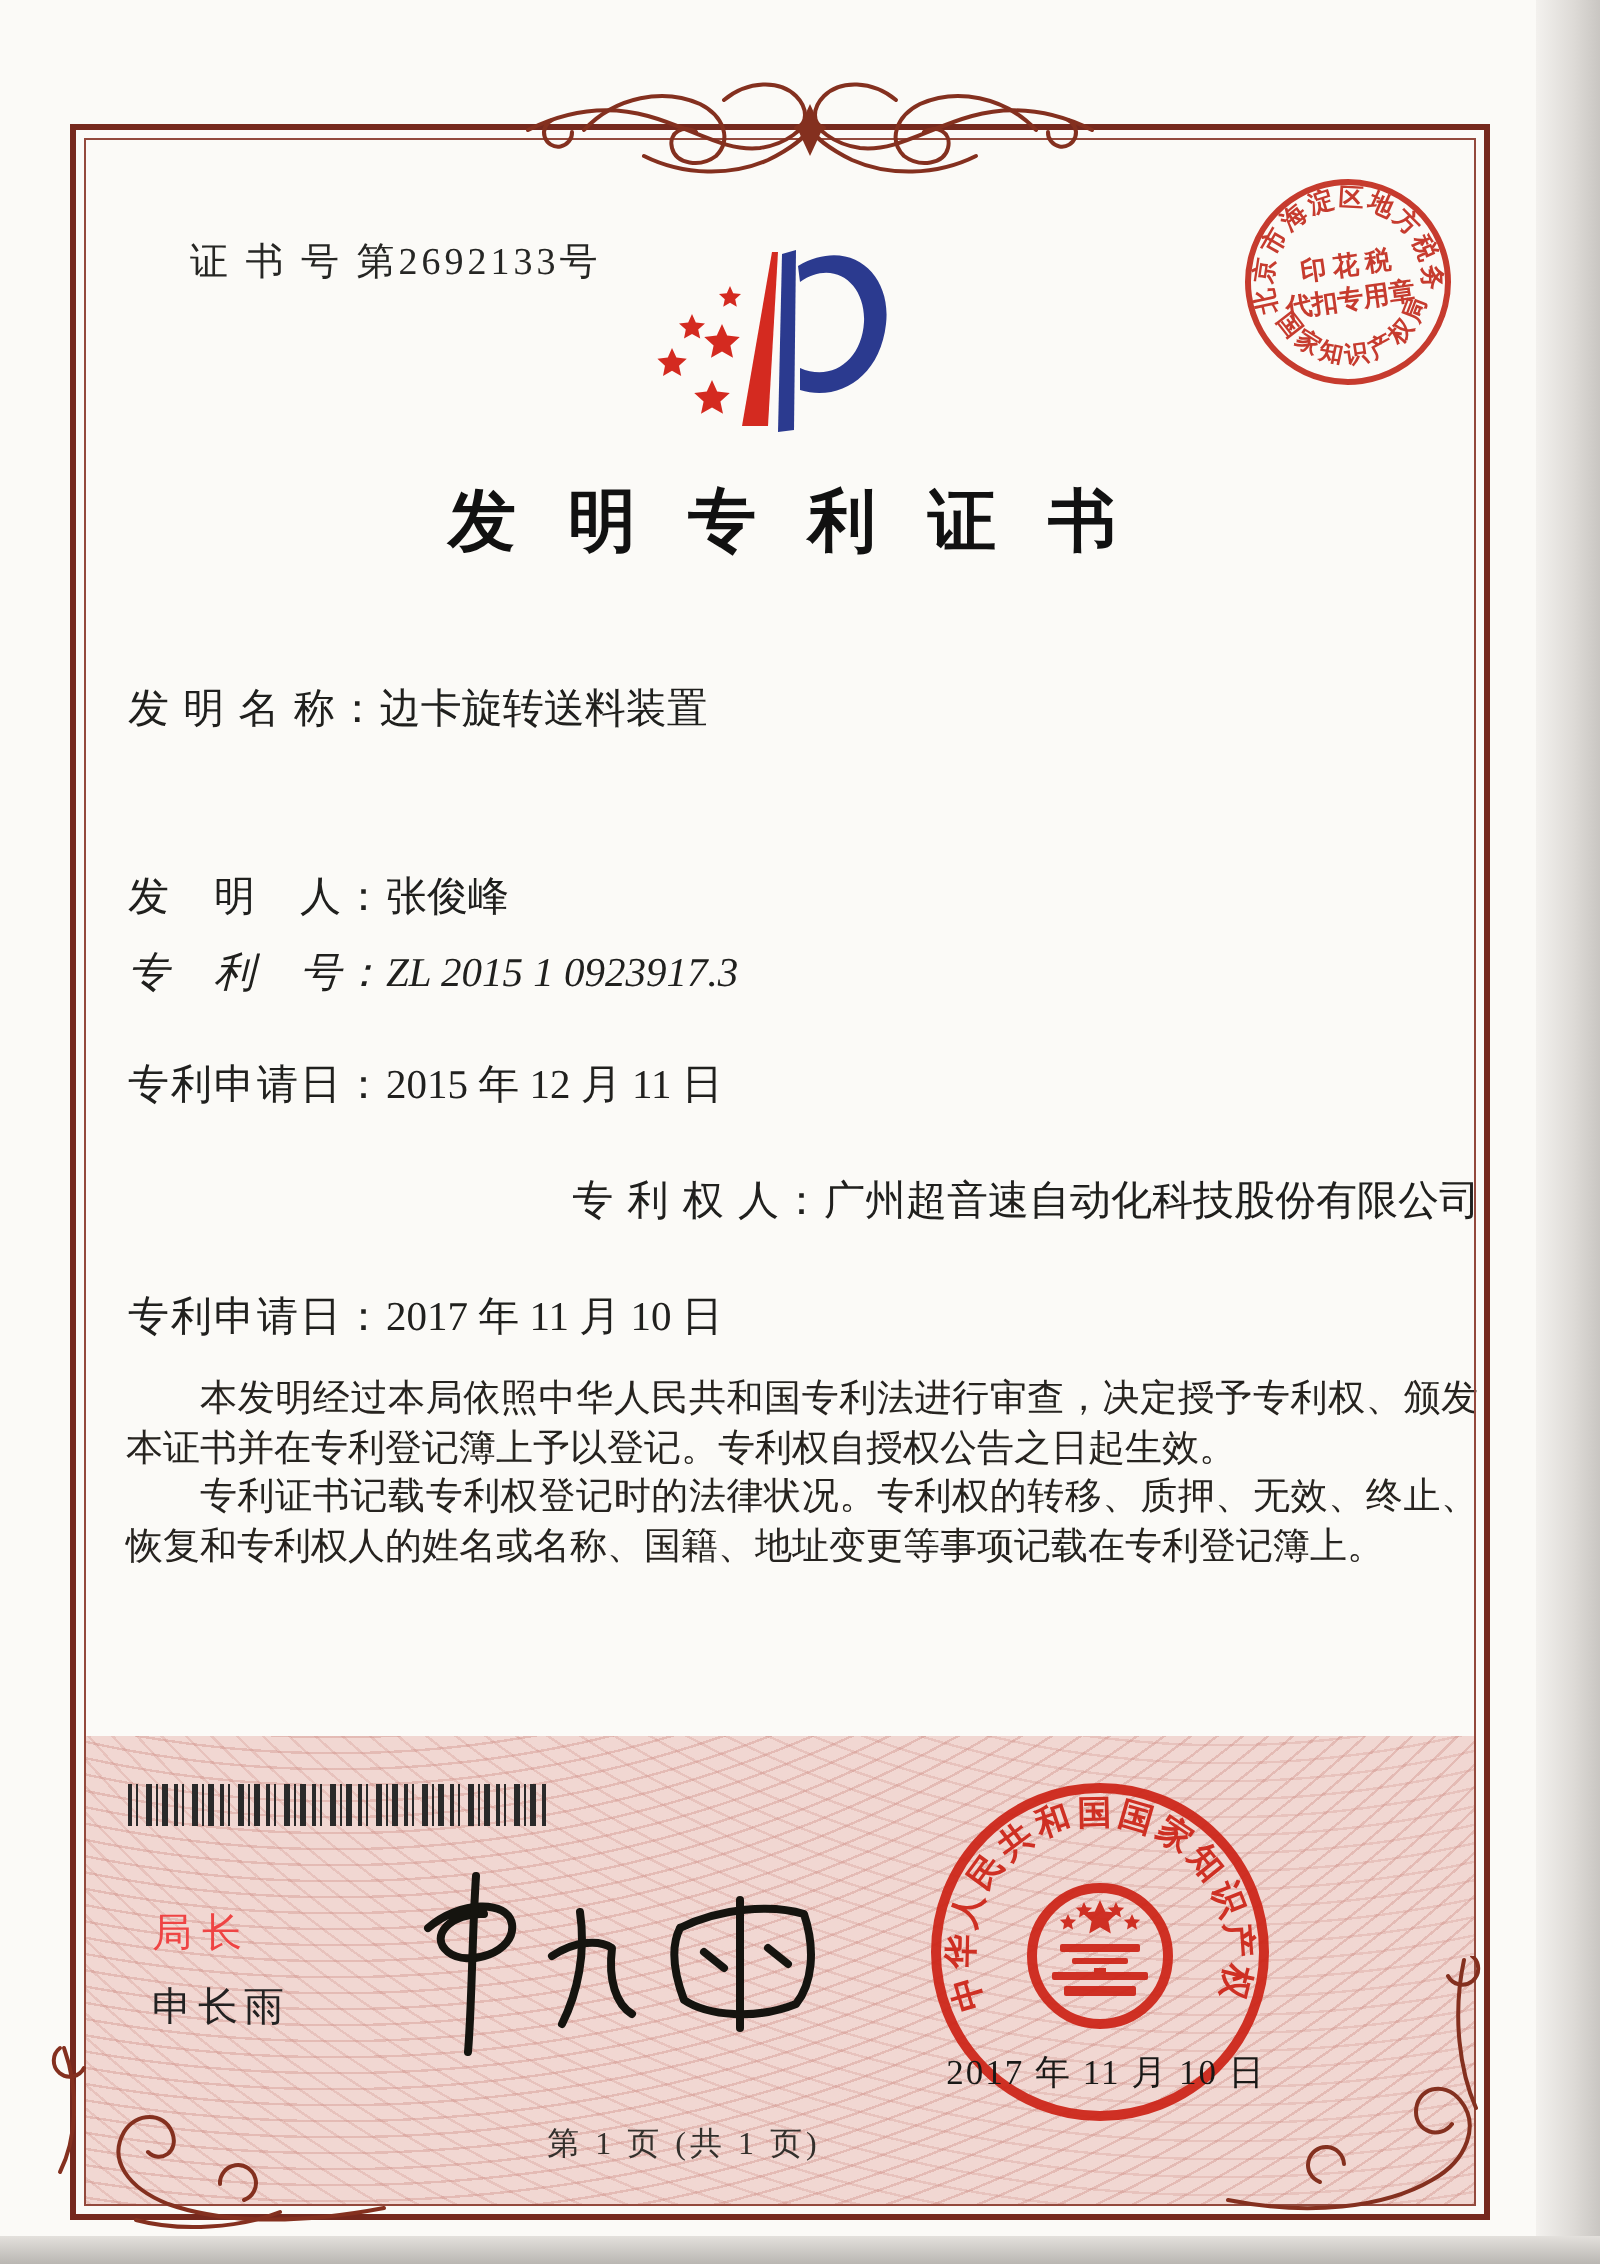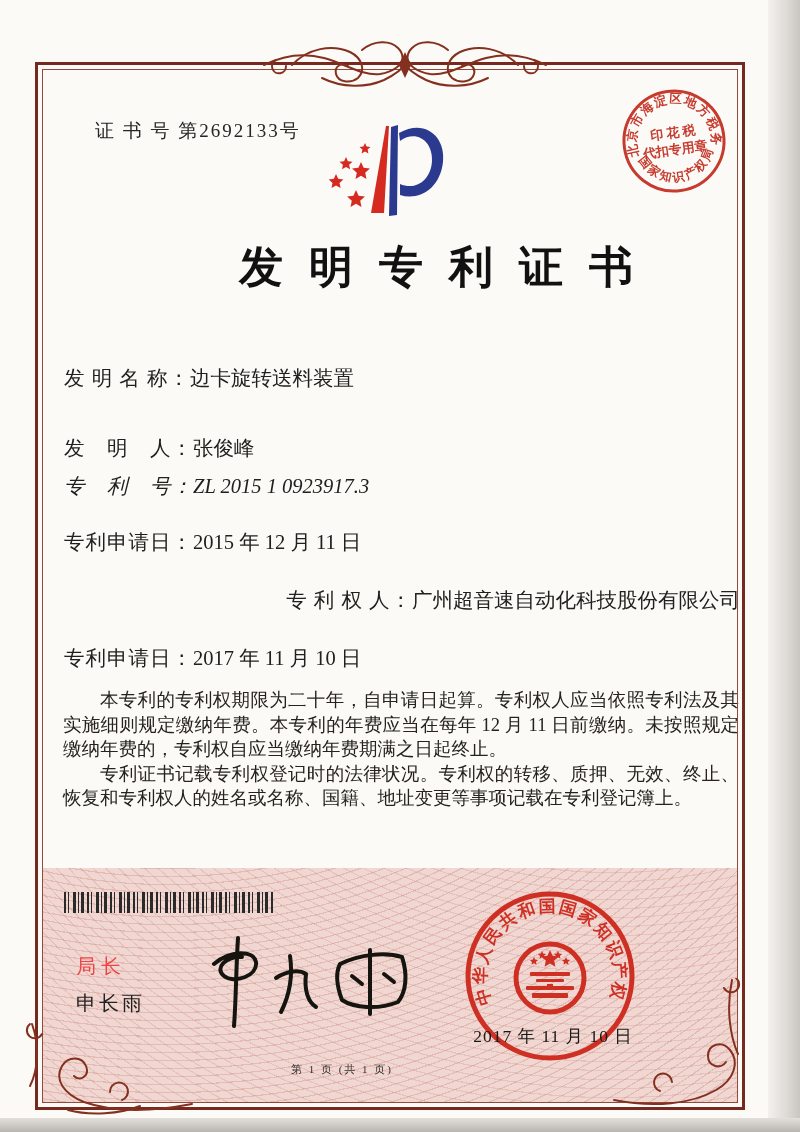--- a/index.html
+++ b/index.html
@@ -20,25 +20,25 @@
     border:3px solid #76291e;box-sizing:border-box;z-index:3;pointer-events:none;}
   .frame-inner{left:42px;top:69px;width:696px;height:1034px;
     border:1px solid #93493c;box-sizing:border-box;z-index:3;pointer-events:none;}
   .flourish{z-index:4;}
   .flourish path{fill:none;stroke:#84301f;stroke-width:2;stroke-linecap:round;}
   
   .cert-number{left:72px;top:118px;font-size:19px;letter-spacing:2px;color:#262624;margin-left:23px;}
   .logo{left:323px;top:106px;z-index:2;}
   .tax-stamp{left:615px;top:82px;z-index:5;transform:rotate(-8deg);opacity:.92;}
   .title{left:36px;top:238px;width:710px;text-align:center;
-    font-size:44px;font-weight:bold;letter-spacing:26px;text-indent:26px;color:#111;padding-left:45px;}
+    font-size:34px;font-weight:bold;letter-spacing:26px;text-indent:26px;color:#111;}
   
   .field-row{left:64px;width:676px;font-size:20.5px;color:#20201e;white-space:nowrap;}
   .field-row .lab{letter-spacing:1px;}
-  .f0{top:364px;} .f1{top:410px;margin-top:24px;} .f2{top:472px;font-style:italic;} .f3{top:528px;} .f4{top:586px;text-align:right;} .f5{top:644px;}
+  .f0{top:340px;} .f1{top:410px;margin-top:24px;} .f2{top:472px;font-style:italic;} .f3{top:528px;} .f4{top:586px;text-align:right;} .f5{top:644px;}
   
   .body-text{left:63px;top:688px;width:676px;font-size:18.5px;line-height:24.5px;
     text-align:justify;color:#26231f;}
   .body-text p{margin:0;text-indent:2em;}
   
   .pink-panel{left:43px;top:868px;width:694px;height:235px;z-index:1;
     background-color:#f1d7d2;
     background-image:
       repeating-radial-gradient(circle at 18% -560px, rgba(197,121,112,.30) 0 1.2px, rgba(0,0,0,0) 1.2px 8px),
       repeating-radial-gradient(circle at 82% -500px, rgba(197,121,112,.22) 0 1.2px, rgba(0,0,0,0) 1.2px 9px);}
@@ -49,21 +49,21 @@
       #2a2a2a 9px 12px, transparent 12px 14px,
       #2a2a2a 14px 15px, transparent 15px 17px,
       #2a2a2a 17px 20px, transparent 20px 23px);}
   .director-title{left:76px;top:953px;font-size:20px;letter-spacing:5px;z-index:2;color:#ef4444;}
   .director-name{left:76px;top:990px;font-size:20px;letter-spacing:3px;z-index:2;color:#222;text-align:center;}
   .signature{left:192px;top:930px;z-index:2;}
   .signature path{fill:none;stroke:#15140f;stroke-width:4;stroke-linecap:round;stroke-linejoin:round;}
   .seal{left:462px;top:888px;z-index:4;opacity:.93;}
   .seal-date{left:458px;top:1024px;width:190px;text-align:center;z-index:5;
     font-size:17.5px;letter-spacing:1px;color:#191917;}
-  .footer{left:37px;top:1062px;width:610px;text-align:center;font-size:11px;
+  .footer{left:37px;top:1062px;width:610px;text-align:center;font-size:16px;
     letter-spacing:2px;color:#33302c;z-index:2;}
   svg text{font-family:"Liberation Serif","DejaVu Serif",serif;}
 </style>
 </head>
 <body>
 
 <div class="abs edge-right"></div>
 <div class="abs edge-bottom"></div>
 
 <div class="abs pink-panel"></div>
@@ -146,21 +146,21 @@
   <span class="lab">专利申请日：</span><span>2015 年 12 月 11 日</span>
 </div>
 <div class="abs field-row f4">
   <span class="lab">专 利 权 人：</span><span>广州超音速自动化科技股份有限公司</span>
 </div>
 <div class="abs field-row f5">
   <span class="lab">专利申请日：</span><span>2017 年 11 月 10 日</span>
 </div>
 
 <div class="abs body-text">
-  <p>本专利的专利权期限为二十年，自申请日起算。专利权人应当依照专利法及其实施细则规定缴纳年费。本专利的年费应当在每年 12 月 11 日前缴纳。未按照规定缴纳年费的，专利权自应当缴纳年费期满之日起终止。</p>
+  <p>本发明经过本局依照中华人民共和国专利法进行审查，决定授予专利权、颁发本证书并在专利登记簿上予以登记。专利权自授权公告之日起生效。</p>
   <p>专利证书记载专利权登记时的法律状况。专利权的转移、质押、无效、终止、恢复和专利权人的姓名或名称、国籍、地址变更等事项记载在专利登记簿上。</p>
 </div>
 
 <div class="abs barcode"></div>
 
 <div class="abs director-title">局长</div>
 <div class="abs director-name">申长雨</div>
 
 <svg class="abs signature" width="240" height="100" viewBox="0 0 240 100">
   <path d="M22,34 C38,20 62,20 64,32 C66,46 42,54 32,46 C22,38 34,26 50,27"></path>

